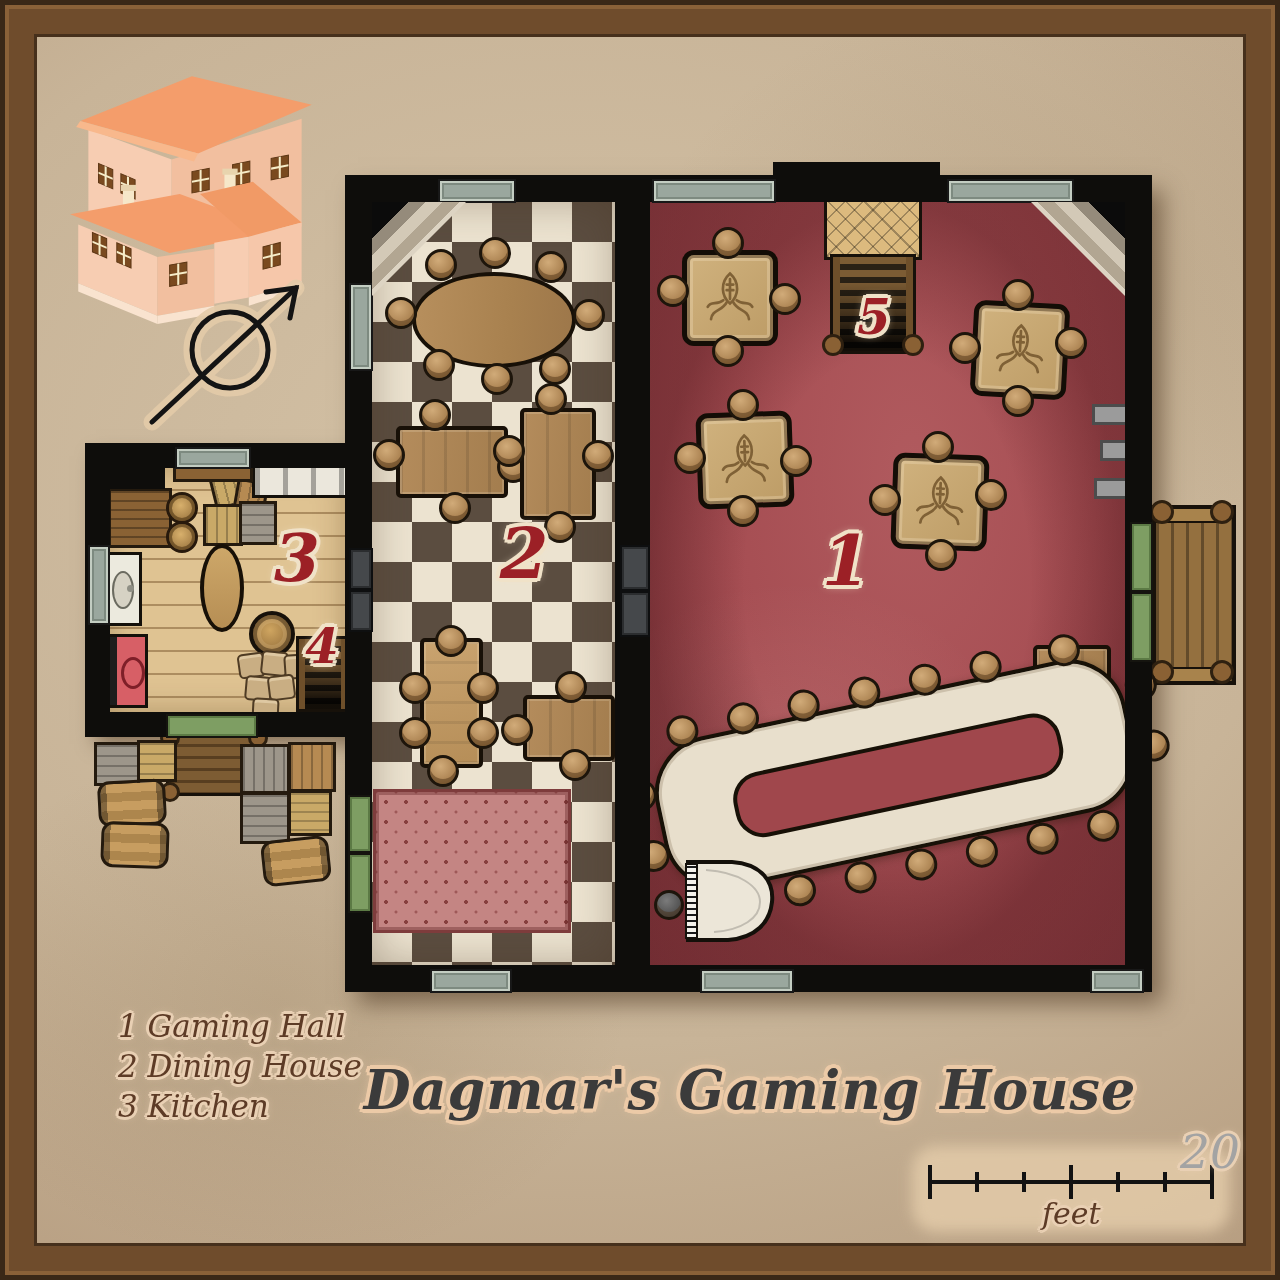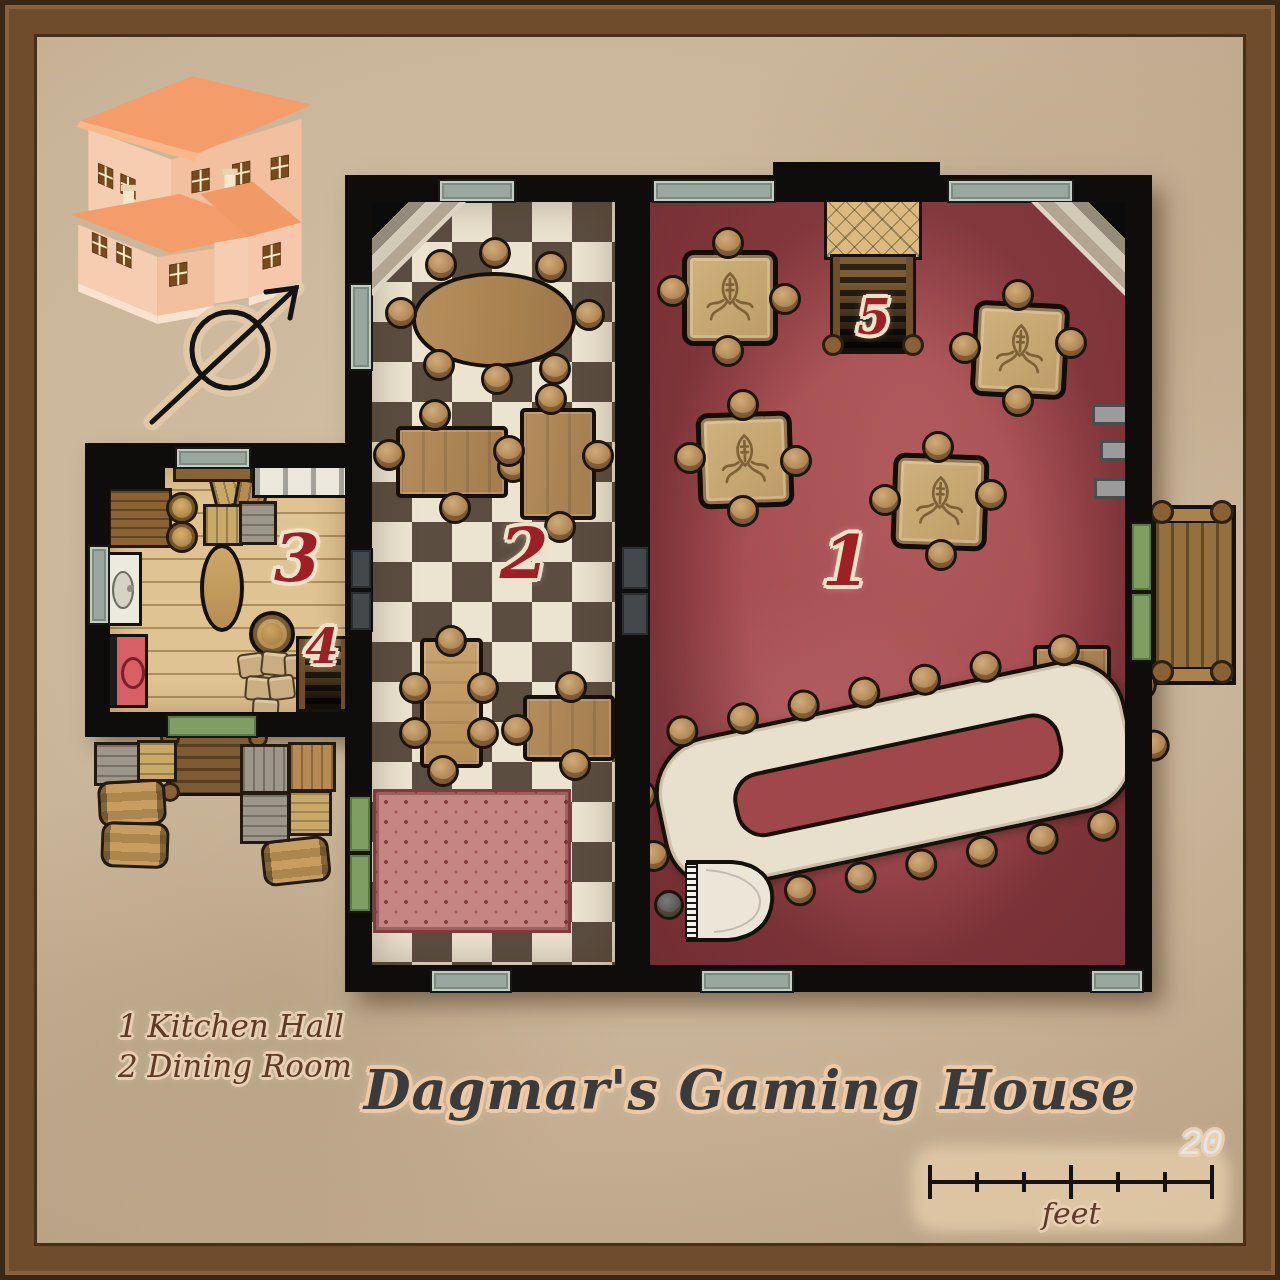--- a/index.html
+++ b/index.html
@@ -423,32 +423,33 @@
   <div class="fp fp-tl" style="left:372px;top:202px;"></div>
   <div class="fp fp-tr" style="left:1031px;top:202px;"></div>
 
   <div class="numeral" style="left:846px;top:565px;font-size:70px;">1</div>
   <div class="numeral" style="left:524px;top:558px;font-size:70px;">2</div>
   <div class="numeral" style="left:297px;top:562px;font-size:66px;">3</div>
   <div class="numeral" style="left:322px;top:649px;font-size:48px;">4</div>
   <div class="numeral" style="left:874px;top:320px;font-size:48px;">5</div>
 
   <div class="legend">
-    <div class="ink"><span>1</span>&nbsp;<span>Kitchen Hall</span></div>
-    <div class="ink"><span>2</span>&nbsp;<span>Dining Room</span></div>
+    <div class="ink"><span>1</span>&nbsp;<span>Gaming Hall</span></div>
+    <div class="ink"><span>2</span>&nbsp;<span>Dining House</span></div>
+    <div class="ink"><span>3</span>&nbsp;<span>Kitchen</span></div>
   </div>
 
   <div class="title">Dagmar's Gaming House</div>
 
   <div class="sbar-halo"></div>
   <div>
     <div class="abs" style="left:928px;top:1180px;width:286px;height:4px;background:#121212;"></div>
     <div class="tick" style="left:928px;top:1165px;height:34px;"></div>
     <div class="tick" style="left:975px;top:1172px;height:20px;"></div>
     <div class="tick" style="left:1022px;top:1172px;height:20px;"></div>
     <div class="tick" style="left:1069px;top:1165px;height:34px;"></div>
     <div class="tick" style="left:1116px;top:1172px;height:20px;"></div>
     <div class="tick" style="left:1163px;top:1172px;height:20px;"></div>
     <div class="tick" style="left:1210px;top:1165px;height:34px;"></div>
-    <div class="abs ink" style="left:1180px;top:1124px;font-size:36px;color:#e5e5e5;font-family:Liberation Mono, monospace;">20</div>
+    <div class="abs ink" style="left:1180px;top:1124px;font-size:47px;color:#a3a3a3;">20</div>
     <div class="abs ink" style="left:1042px;top:1196px;font-size:30px;">feet</div>
   </div>
 </div>
 
 </body></html>

